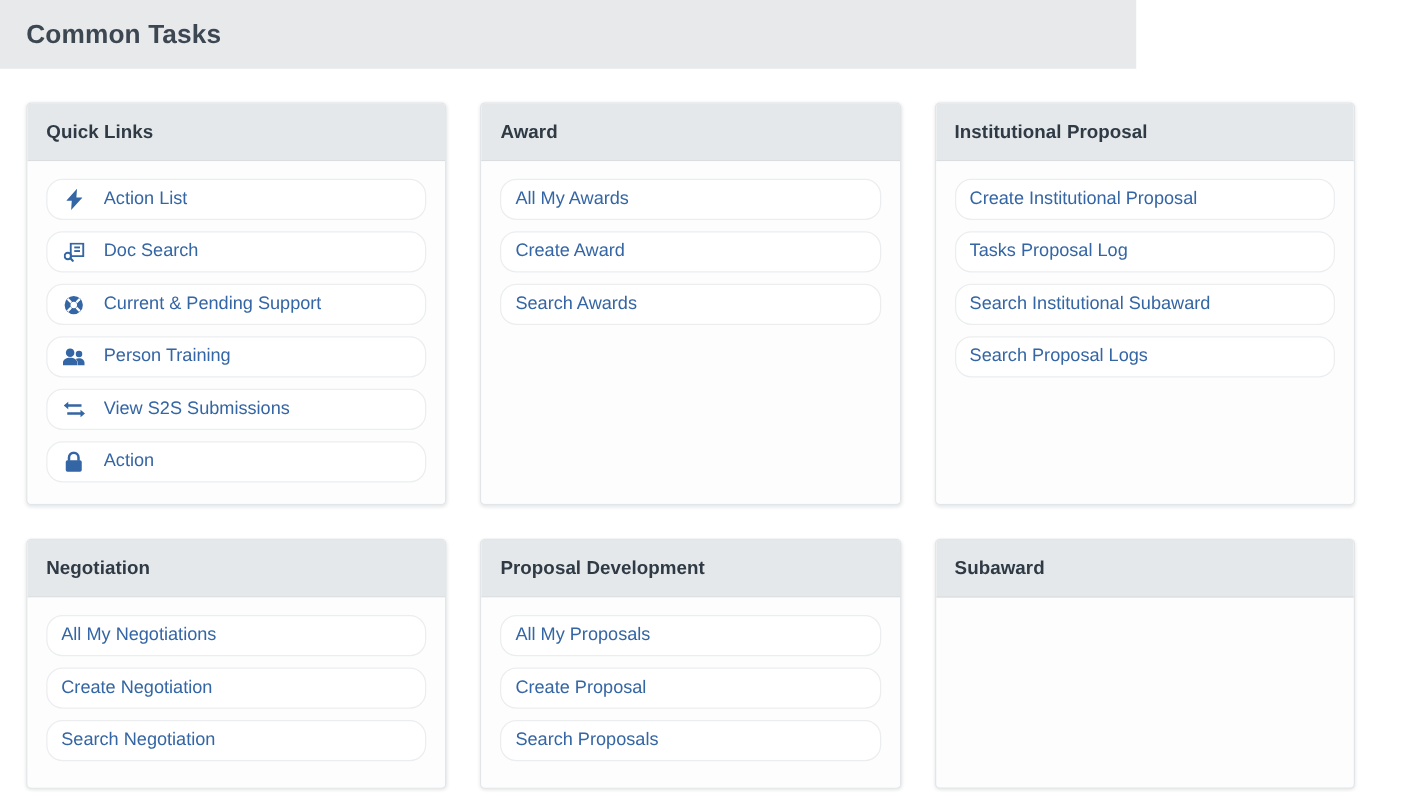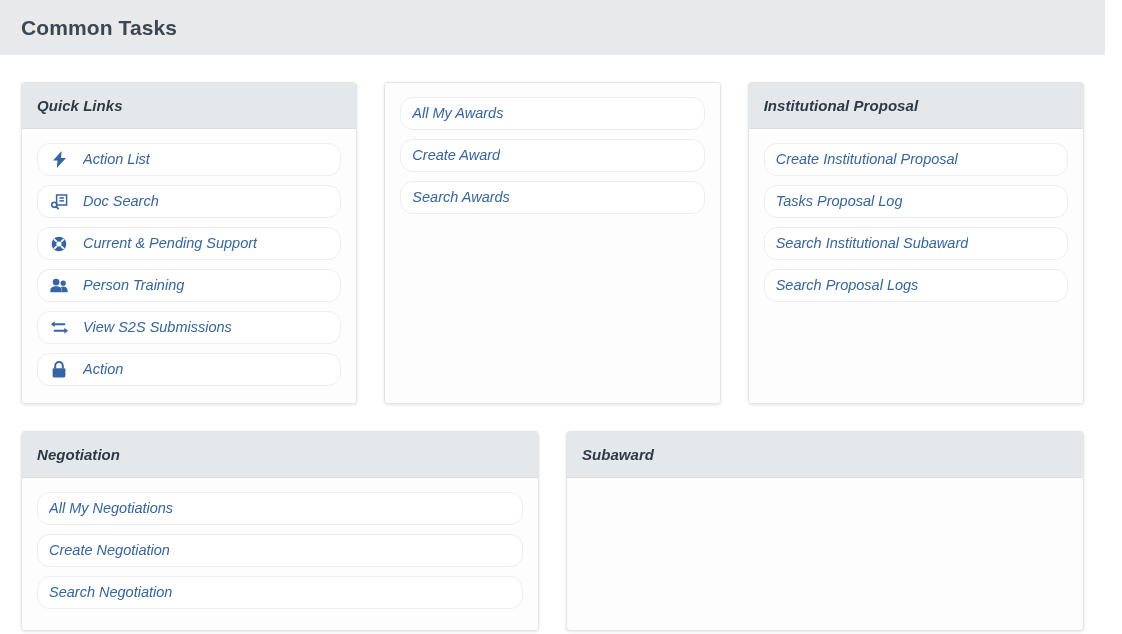--- a/index.html
+++ b/index.html
@@ -13,21 +13,21 @@
   body {
     font-family: "Liberation Sans", sans-serif;
     background: #ffffff;
     color: #35404a;
     -webkit-font-smoothing: antialiased;
   }
 
   
   .page-header {
     height: 55px;
-    width: 1105px;
+    width: 909px;
     background: #e7e9eb;
     display: flex;
     align-items: center;
     padding-left: 21px;
   }
   .page-header h1 {
     font-size: 21px;
     font-weight: 600;
     color: #3c4752;
     letter-spacing: 0.1px;
@@ -48,21 +48,20 @@
   .card {
     flex: 1 1 0;
     min-width: 0;
     background: #fdfdfd;
     border: 1px solid #e3e6e8;
     border-radius: 4px;
     box-shadow: 0 1px 3px rgba(60, 71, 82, 0.14);
     display: flex;
     flex-direction: column;
     overflow: hidden;
-    font-style: italic;
   }
   .row-top .card { height: 322px; }
   .row-bottom .card { height: 200px; }
 
   .card-header {
     background: #e4e8ea;
     border-bottom: 1px solid #dadee1;
     padding: 0 15px;
     height: 46px;
     display: flex;
@@ -189,20 +188,23 @@
               <svg width="14" height="17" viewBox="0 0 14 17">
                 <path fill="none" stroke="currentColor" stroke-width="2" d="M3.2 7.5V4.9a3.8 3.8 0 0 1 7.6 0v2.6"></path>
                 <rect fill="currentColor" x="0.6" y="7.2" width="12.8" height="9.2" rx="1.4"></rect>
               </svg>
             </span>
             <span class="task-label">Action</span>
           </a>
         </div>
       </div>
       <div class="card">
+        <div class="card-header">
+          <span>Award</span>
+        </div>
         <div class="card-body">
           <a class="task-item">
             <span class="task-label">All My Awards</span>
           </a>
           <a class="task-item">
             <span class="task-label">Create Award</span>
           </a>
           <a class="task-item">
             <span class="task-label">Search Awards</span>
           </a>
@@ -240,17 +242,33 @@
           <a class="task-item">
             <span class="task-label">Create Negotiation</span>
           </a>
           <a class="task-item">
             <span class="task-label">Search Negotiation</span>
           </a>
         </div>
       </div>
       <div class="card">
         <div class="card-header">
+          <span>Proposal Development</span>
+        </div>
+        <div class="card-body">
+          <a class="task-item">
+            <span class="task-label">All My Proposals</span>
+          </a>
+          <a class="task-item">
+            <span class="task-label">Create Proposal</span>
+          </a>
+          <a class="task-item">
+            <span class="task-label">Search Proposals</span>
+          </a>
+        </div>
+      </div>
+      <div class="card">
+        <div class="card-header">
           <span>Subaward</span>
         </div>
       </div>
     </div>
 </div>
 
 </body></html>

